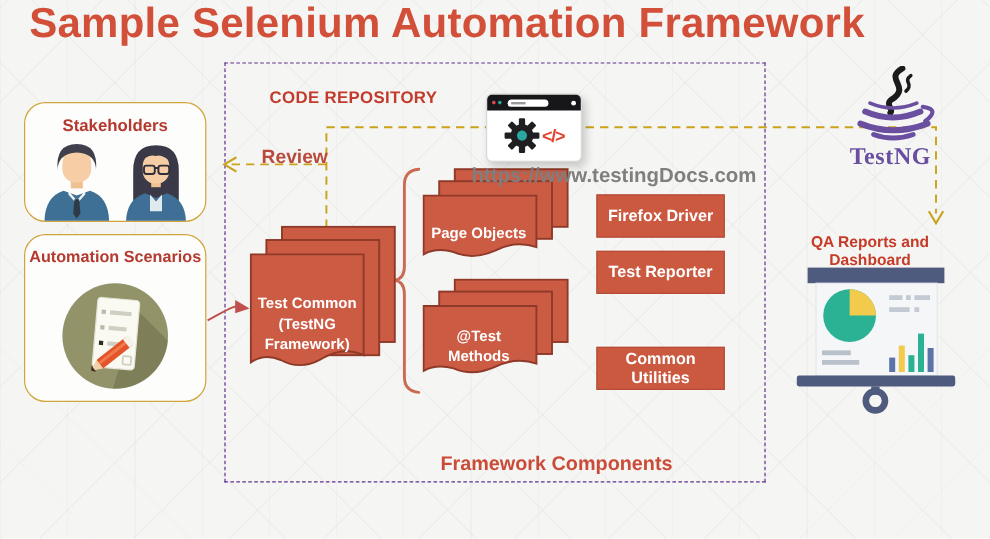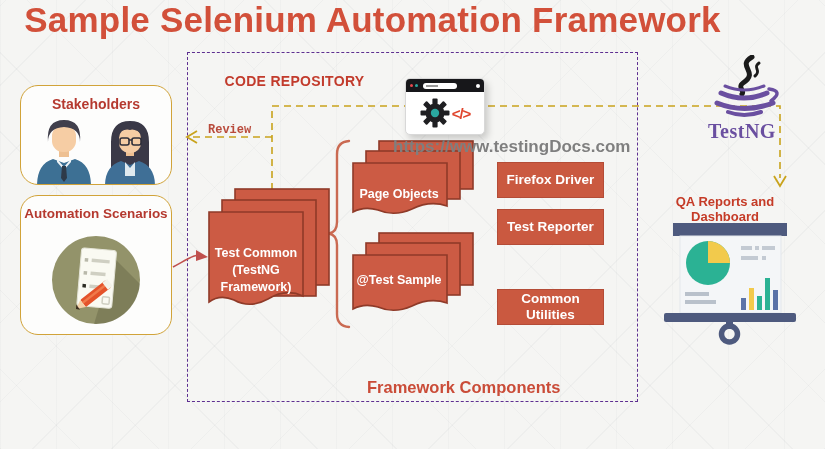--- a/index.html
+++ b/index.html
@@ -34,21 +34,21 @@
   }
   .stakeholders{ left:20px; top:85px;  width:152px; height:100px; }
   .stakeholders .box-label{ font-size:14px; }
   .scenarios   { left:20px; top:195px; width:152px; height:140px; }
   .scenarios .box-label{ font-size:13.5px; }
   .people{ position:absolute; left:12px; bottom:-2px; }
   .checklist{ position:absolute; left:27px; top:36px; }
 
   svg.connectors{ left:0; top:0; width:825px; height:449px; z-index:2; pointer-events:none; }
 
-  .review-label{ left:208px; top:123px; font-size:12px; font-weight:bold; color:#b94b3c; z-index:3;font-family:Liberation Mono, monospace;}
+  .review-label{ left:218px; top:123px; font-size:16px; font-weight:bold; color:#b94b3c; z-index:3;}
   .url{
     left:393px; top:137px; width:255px; text-align:left;
     font-size:17px; font-weight:bold; color:#7f7f7f; z-index:3;
   }
   .stack{ z-index:3; }
   .stack-label{
     z-index:4; text-align:center; color:#fff; font-weight:bold; font-size:12.5px; line-height:1.35;
   }
   .btn{
     left:497px; width:107px; background:#ca5940; border:1px solid #b44c37;
@@ -176,21 +176,21 @@
     <rect x="14" y="11" width="94" height="48" fill="#cc5b44" stroke="#8f3a28" stroke-width="1.6"></rect>
     <path d="M1,23 L95,23 L95,66 Q78,60 60,69 Q42,77 26,70 Q12,66 1,72 Z" fill="#cc5b44" stroke="#8f3a28" stroke-width="1.6"></path>
   </svg>
   <div class="abs stack-label" style="left:356px; top:186px; width:86px;">Page Objects</div>
 
   <svg class="abs stack" style="left:352px; top:232px;" width="124" height="90" viewBox="0 0 124 90">
     <rect x="27" y="1" width="94" height="52" fill="#cc5b44" stroke="#8f3a28" stroke-width="1.6"></rect>
     <rect x="14" y="11" width="94" height="52" fill="#cc5b44" stroke="#8f3a28" stroke-width="1.6"></rect>
     <path d="M1,23 L95,23 L95,71 Q78,65 60,74 Q42,82 26,75 Q12,71 1,77 Z" fill="#cc5b44" stroke="#8f3a28" stroke-width="1.6"></path>
   </svg>
-  <div class="abs stack-label" style="left:356px; top:272px; width:86px;">@Test Sample</div>
+  <div class="abs stack-label" style="left:356px; top:272px; width:86px;">@Test Methods</div>
 
   <div class="abs btn" style="top:162px; height:36px;">Firefox Driver</div>
   <div class="abs btn" style="top:209px; height:36px;">Test Reporter</div>
   <div class="abs btn" style="top:289px; height:36px; padding:0 12px;">Common Utilities</div>
 
   <div class="abs caption">Framework Components</div>
 
   <div class="abs url">https://www.testingDocs.com</div>
 
   <div class="abs review-label">Review</div>

